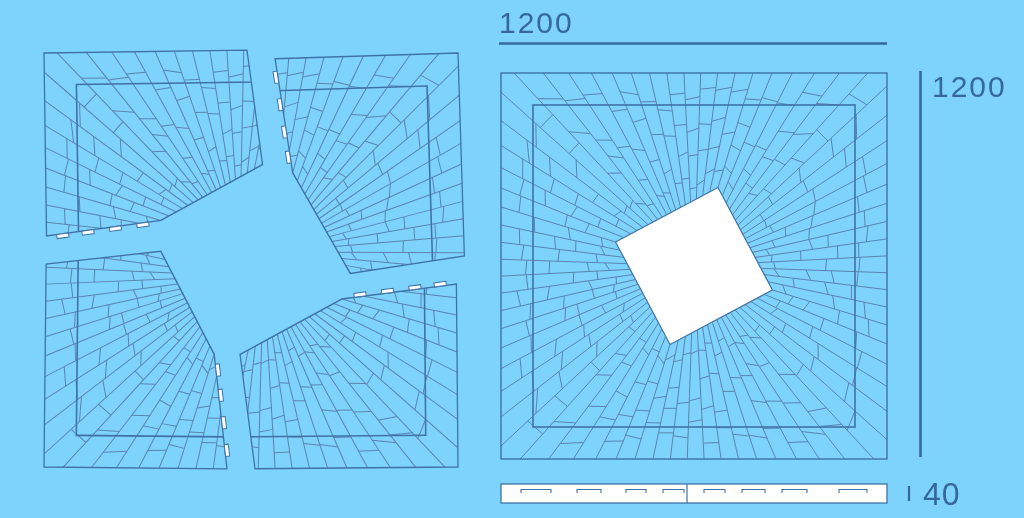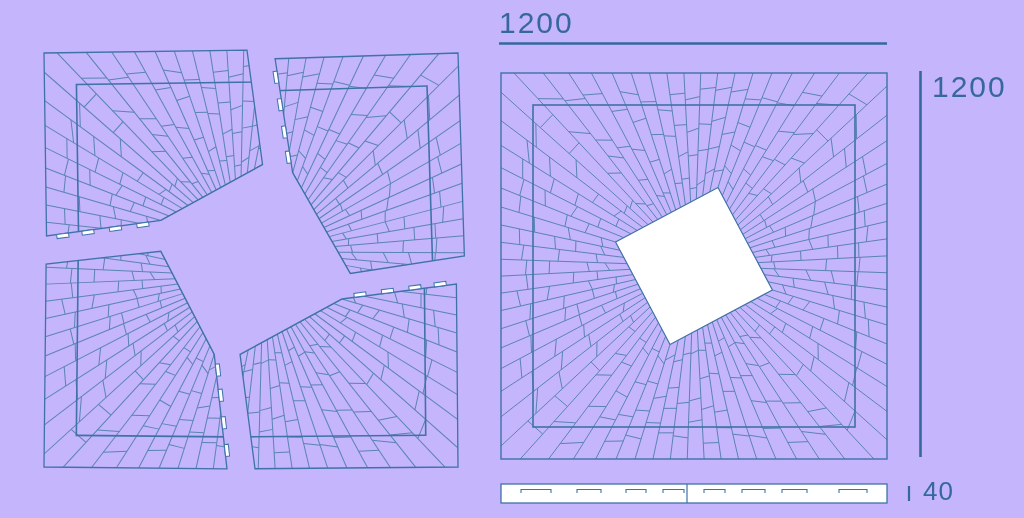--- a/index.html
+++ b/index.html
@@ -1,22 +1,22 @@
 <!DOCTYPE html>
 <html><head>
 <meta charset="utf-8">
 <style>
   html,body{margin:0;padding:0;background:#ffffff;}
-  .canvas{position:relative;width:1024px;height:518px;background:#c4b5fd;overflow:hidden;
+  .canvas{position:relative;width:1024px;height:518px;background:#7dd3fc;overflow:hidden;
           font-family:"Liberation Sans", sans-serif;}
   .canvas svg{position:absolute;left:0;top:0;display:block;}
   .dim-label{position:absolute;line-height:1;font-weight:400;white-space:nowrap;}
   .dim-top{left:499px;top:8px;font-size:30px;letter-spacing:2px;}
   .dim-right{left:932px;top:72px;font-size:30px;letter-spacing:2px;}
-  .dim-thickness{left:923px;top:478px;font-size:26px;letter-spacing:1px;}
+  .dim-thickness{left:923px;top:478px;font-size:32px;letter-spacing:1px;}
 </style>
 </head>
 <body>
 
 <div class="canvas">
   <svg id="drawing" width="1024" height="518" viewBox="0 0 1024 518">
       <g>
         <g transform="translate(-14,-14) rotate(-0.8 58 67)">
           <g clip-path="url(#clip-0)">
             <g>

